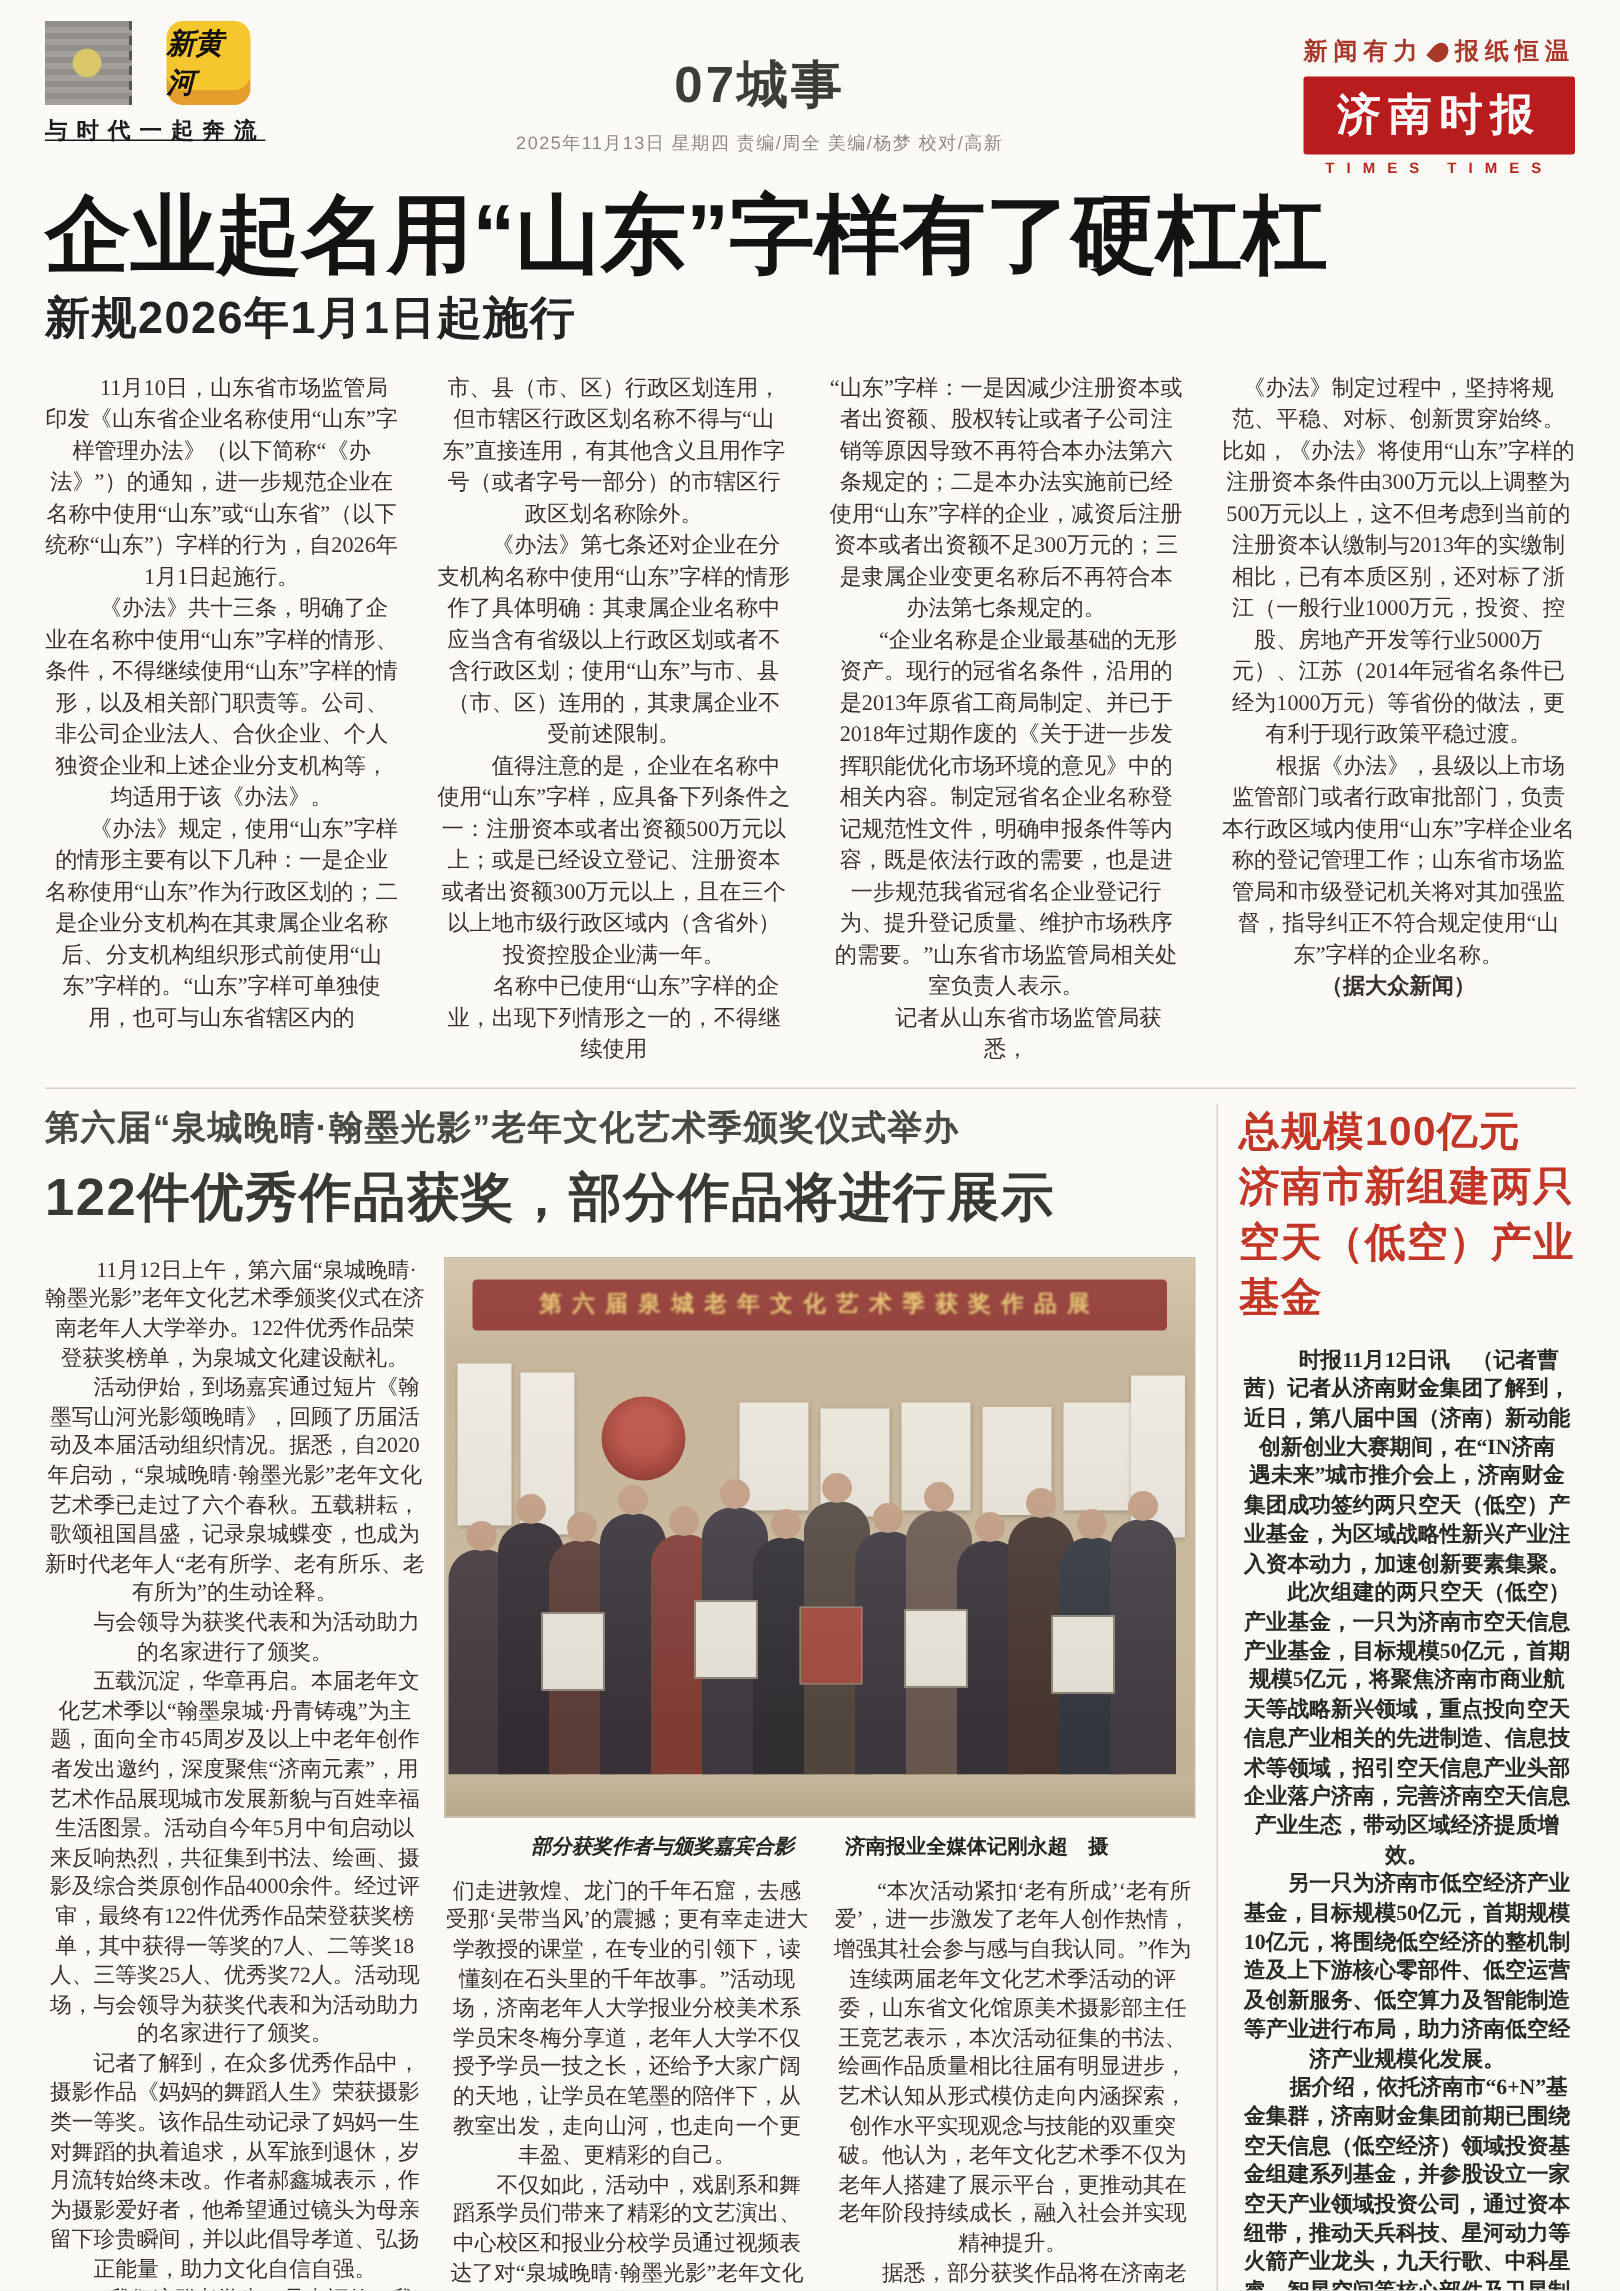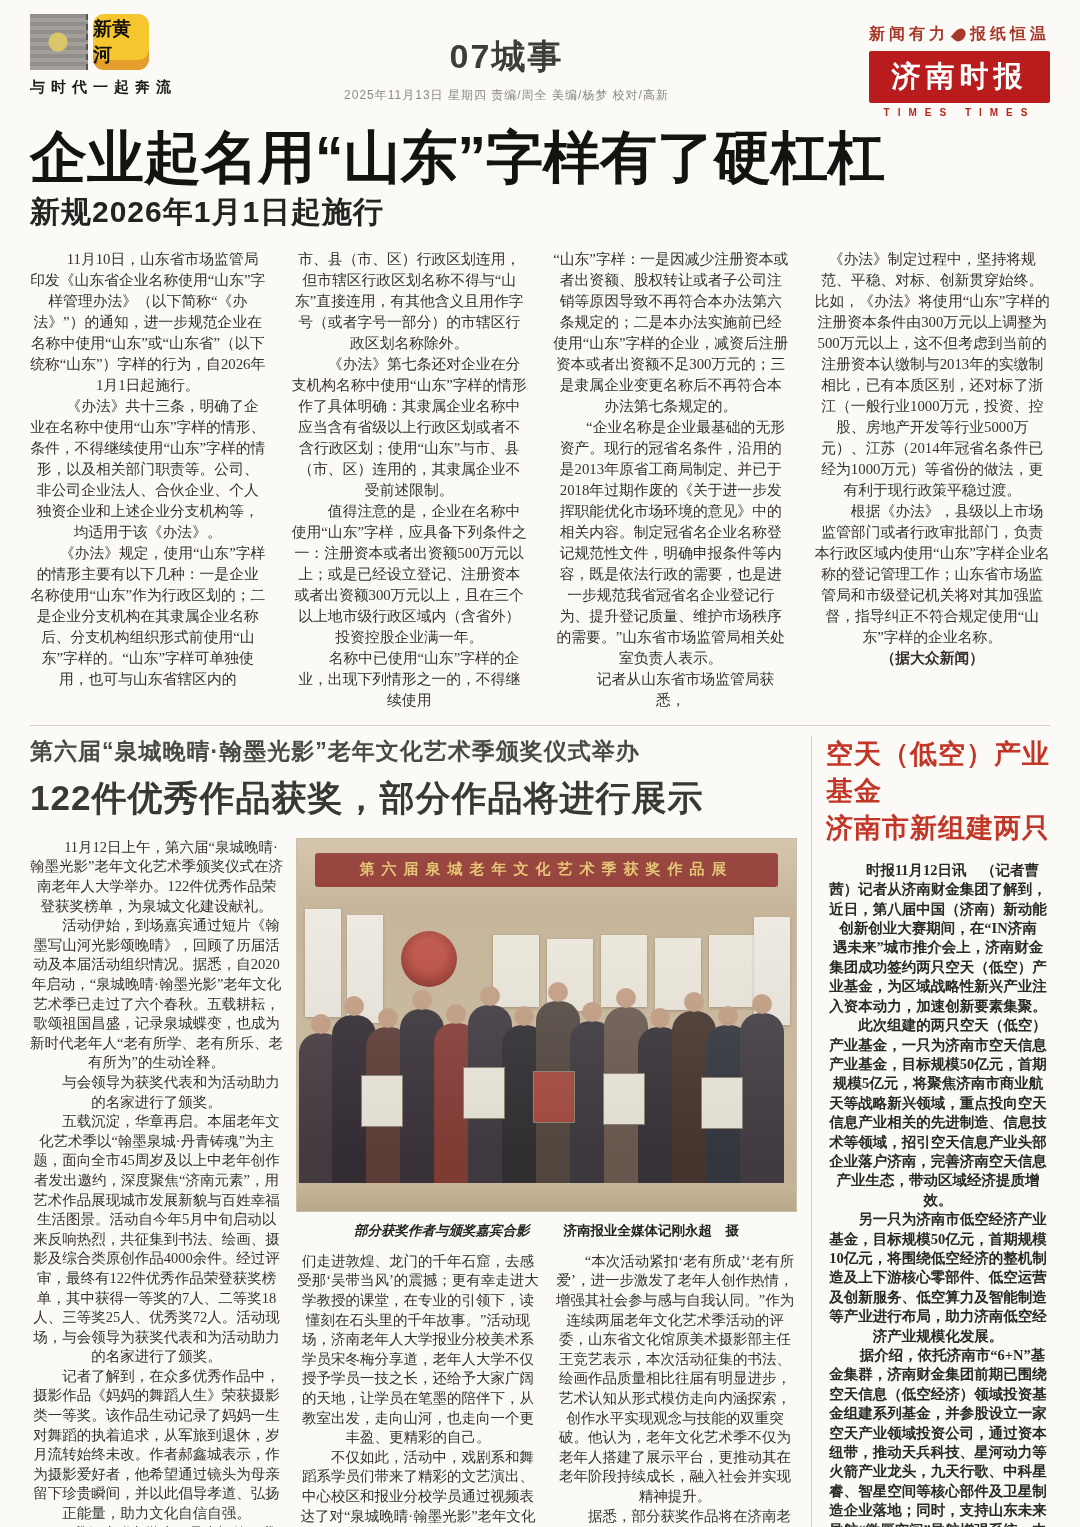--- a/index.html
+++ b/index.html
@@ -1,29 +1,29 @@
 <!DOCTYPE html>
 <html><head>
 <meta charset="utf-8">
 <style>
   html,body{margin:0;padding:0;background:#e9e7e2;}
   .page{position:relative;width:1080px;height:1527px;margin:0 auto;background:#fbfaf6;
         box-sizing:border-box;padding:14px 30px 16px;overflow:hidden;
         font-family:"Liberation Sans",sans-serif;color:#2d2b28;}
   
   .masthead{display:flex;justify-content:space-between;align-items:flex-start;height:100px;}
-  .mh-left-top{display:flex;gap:5px;align-items:flex-start;}
+  .mh-left-top{display:flex;gap:23px;align-items:flex-start;font-style:italic;}
   .qr{width:56px;height:56px;background:
       radial-gradient(circle at 50% 50%, #d9c76a 0 9px, transparent 10px),
       repeating-linear-gradient(0deg,#a3a09b 0 4px,#928f8a 4px 8px);
       border-right:2px dashed #555;}
   .appicon{width:56px;height:56px;background:#f6c62f;border-radius:11px;display:flex;
       align-items:center;justify-content:center;font-weight:800;font-size:19px;color:#14100a;
       font-family:"DejaVu Serif",serif;transform:none;box-shadow:inset 0 -10px 0 rgba(180,40,30,.25);}
-  .slogan{margin-top:8px;font-size:15px;font-weight:700;letter-spacing:6px;color:#1c1b19;}
+  .slogan{margin-top:8px;font-size:15px;font-weight:700;letter-spacing:6px;color:#1c1b19;text-decoration:underline;}
   .mh-center{text-align:center;padding-top:20px;}
   .pagetag{font-size:34px;font-weight:800;color:#3e3c39;letter-spacing:2px;}
   .dateline{font-size:12px;color:#8d8a85;margin-top:7px;letter-spacing:1px;}
   .mh-right{text-align:center;padding-top:10px;margin-left:33px;}
   .tagline{font-size:16px;color:#a8392a;font-weight:700;letter-spacing:4px;display:flex;
       align-items:center;justify-content:center;gap:5px;}
   .flame{width:11px;height:14px;background:#a8392a;border-radius:60% 60% 60% 0;
       transform:rotate(40deg);display:inline-block;}
   .paperlogo{margin-top:6px;background:#b91c1c;color:#fff;font-size:29px;font-weight:800;
       padding:6px 12px;letter-spacing:5px;font-family:"DejaVu Serif",serif;border-radius:2px;}
@@ -207,22 +207,23 @@
               <p class="ind">“本次活动紧扣‘老有所成’‘老有所爱’，进一步激发了老年人创作热情，增强其社会参与感与自我认同。”作为连续两届老年文化艺术季活动的评委，山东省文化馆原美术摄影部主任王竞艺表示，本次活动征集的书法、绘画作品质量相比往届有明显进步，艺术认知从形式模仿走向内涵探索，创作水平实现观念与技能的双重突破。他认为，老年文化艺术季不仅为老年人搭建了展示平台，更推动其在老年阶段持续成长，融入社会并实现精神提升。</p>
               <p class="ind">据悉，部分获奖作品将在济南老年人大学、济南日报报业集团进行展示。</p>
 
             </div>
           </div>
         </div>
       </div>
     </section>
 
     <aside class="sidebar">
+      <h3 class="sb-h">总规模100亿元</h3>
+      <h3 class="sb-h">济南市新组建两只</h3>
       <h3 class="sb-h">空天（低空）产业基金</h3>
-      <h3 class="sb-h">济南市新组建两只</h3>
       <div class="sb-body">
         <p class="ind">时报11月12日讯　（记者曹茜）记者从济南财金集团了解到，近日，第八届中国（济南）新动能创新创业大赛期间，在“IN济南　遇未来”城市推介会上，济南财金集团成功签约两只空天（低空）产业基金，为区域战略性新兴产业注入资本动力，加速创新要素集聚。</p>
         <p class="ind">此次组建的两只空天（低空）产业基金，一只为济南市空天信息产业基金，目标规模50亿元，首期规模5亿元，将聚焦济南市商业航天等战略新兴领域，重点投向空天信息产业相关的先进制造、信息技术等领域，招引空天信息产业头部企业落户济南，完善济南空天信息产业生态，带动区域经济提质增效。</p>
         <p class="ind">另一只为济南市低空经济产业基金，目标规模50亿元，首期规模10亿元，将围绕低空经济的整机制造及上下游核心零部件、低空运营及创新服务、低空算力及智能制造等产业进行布局，助力济南低空经济产业规模化发展。</p>
         <p class="ind">据介绍，依托济南市“6+N”基金集群，济南财金集团前期已围绕空天信息（低空经济）领域投资基金组建系列基金，并参股设立一家空天产业领域投资公司，通过资本纽带，推动天兵科技、星河动力等火箭产业龙头，九天行歌、中科星睿、智星空间等核心部件及卫星制造企业落地；同时，支持山东未来导航“微厘空间”导航增强系统、中科卫星“凌云星座”等重点项目建设，助力本地企业微波电真空产能扩张，初步形成“卫星设计—核心部件—火箭发射—数据应用”的完整产业生态，显著提升济南空天信息领域的产业集聚效应与核心竞争力。</p>
       </div>
     </aside>
 
   </div>
 </div>

